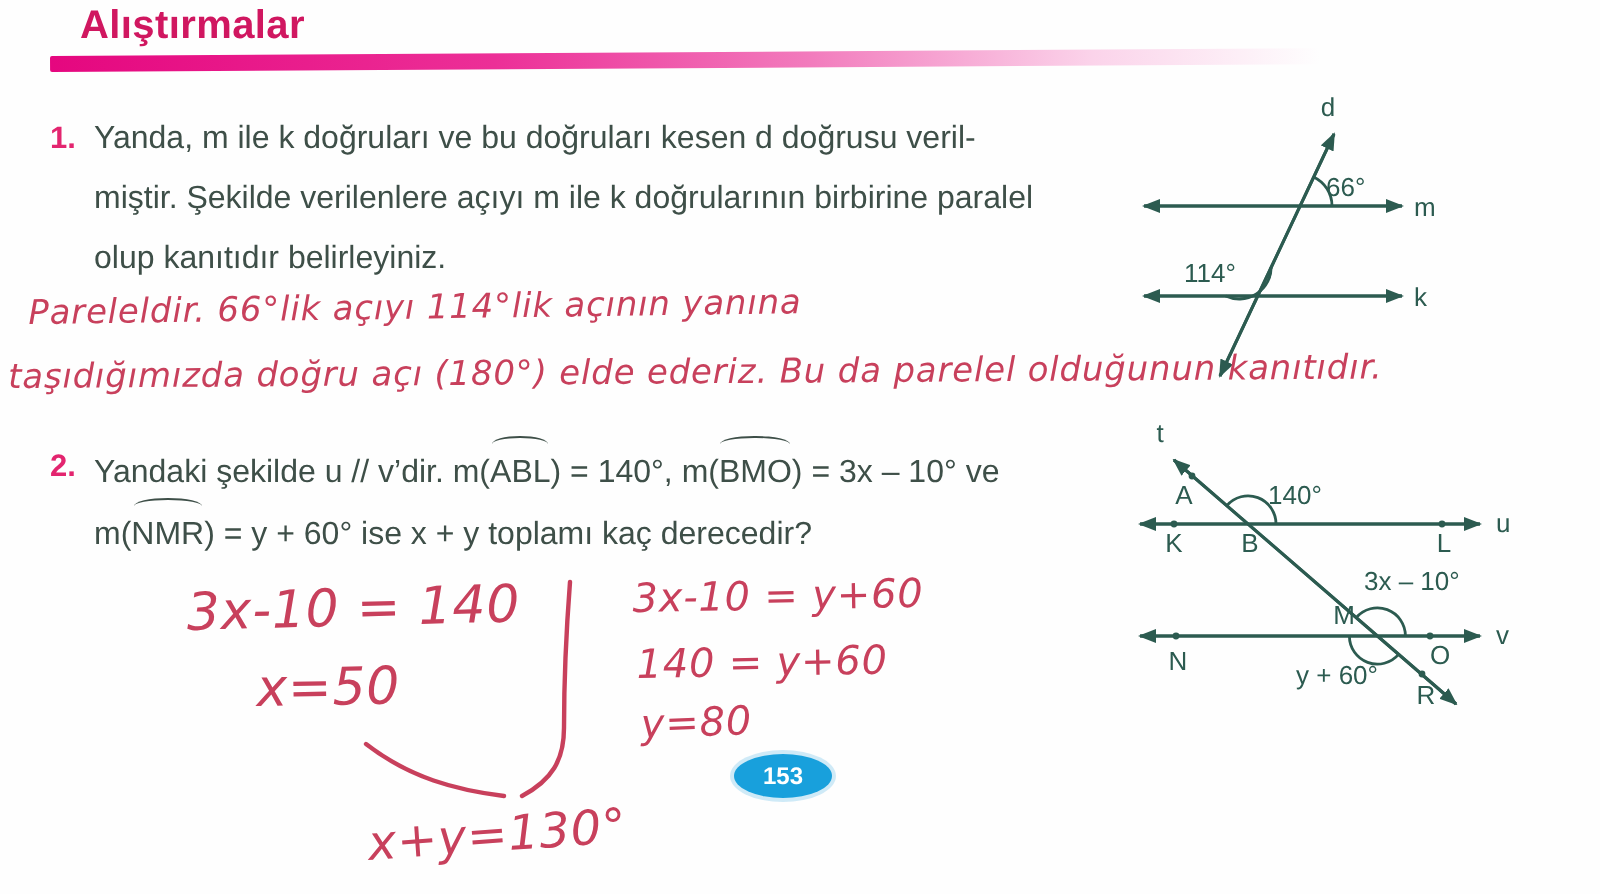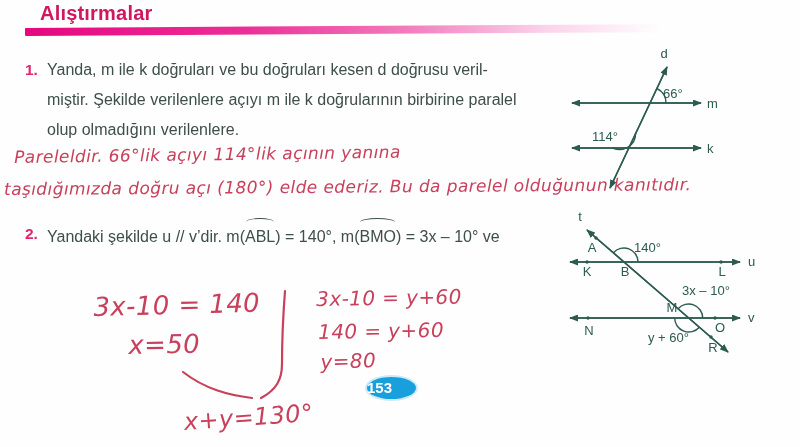--- a/index.html
+++ b/index.html
@@ -37,36 +37,36 @@
   .wl2{left:128px;top:330px;font-size:26px;transform:rotate(-1deg);}
   .wr1{left:316px;top:287px;font-size:20px;transform:rotate(-1deg);}
   .wr2{left:318px;top:320px;font-size:20px;transform:rotate(-1deg);}
   .wr3{left:320px;top:350px;font-size:20px;transform:rotate(-2deg);}
   .wres{left:183px;top:408px;font-size:24px;transform:rotate(-4deg);}
   .strokes{position:absolute;left:80px;top:282px;}
   .strokes path{stroke:#c8405c;stroke-width:2.2;fill:none;stroke-linecap:round;}
 
   
   .badge{position:absolute;left:367px;top:377px;width:49px;height:22px;border-radius:50%;
-         background:#18a0dc;color:#fff;font-size:15px;font-weight:bold;line-height:22px;
-         text-align:left;box-shadow:0 0 0 2px rgba(150,210,240,.45);}
+         background:#18a0dc;color:#fff;font-size:12px;font-weight:bold;line-height:22px;
+         text-align:center;box-shadow:0 0 0 2px rgba(150,210,240,.45);}
 </style>
 </head>
 <body>
 
 <div class="page">
 
   <div class="title">Alıştırmalar</div>
   <div class="accent-bar"></div>
 
   <span class="pnum" style="left:25px;top:61px;">1.</span>
   <div class="ptext" style="left:47px;top:55px;width:520px;">
     <div>Yanda, m ile k doğruları ve bu doğruları kesen d doğrusu veril-</div>
     <div>miştir. Şekilde verilenlere açıyı m ile k doğrularının birbirine paralel</div>
-    <div>olup olmadığını verilenlere.</div>
+    <div>olup kanıtıdır belirleyiniz.</div>
   </div>
 
   <svg class="diag" style="left:563px;top:42px;" width="190" height="158" viewBox="0 0 190 158">
     <defs>
       <marker id="ar1" markerUnits="userSpaceOnUse" markerWidth="9" markerHeight="7" refX="8" refY="3.5" orient="auto">
         <path d="M0,0 L9,3.5 L0,7 Z" fill="#2c5b50"></path>
       </marker>
     </defs>
 
     <line x1="47" y1="146" x2="104" y2="25" marker-end="url(#ar1)"></line>
@@ -88,20 +88,23 @@
     <text x="29" y="99">114°</text>
   </svg>
 
   <div class="hw hw1a">Pareleldir. 66°lik açıyı 114°lik açının yanına</div>
   <div class="hw hw1b">taşıdığımızda doğru açı (180°) elde ederiz. Bu da parelel olduğunun kanıtıdır.</div>
 
   <span class="pnum" style="left:25px;top:225px;">2.</span>
   <div class="ptext p2text" style="left:47px;top:221px;width:525px;">
     <div>
       <span>Yandaki şekilde u // v’dir. m(</span><span class="arc">ABL</span><span>) = 140°, m(</span><span class="arc">BMO</span><span>) = 3x – 10° ve</span>
+    </div>
+    <div>
+      <span>m(</span><span class="arc">NMR</span><span>) = y + 60° ise x + y toplamı kaç derecedir?</span>
     </div>
   </div>
 
   <svg class="diag" style="left:558px;top:205px;" width="242" height="165" viewBox="0 0 242 165">
     <defs>
       <marker id="ar2" markerUnits="userSpaceOnUse" markerWidth="9" markerHeight="7" refX="8" refY="3.5" orient="auto">
         <path d="M0,0 L9,3.5 L0,7 Z" fill="#2c5b50"></path>
       </marker>
     </defs>
 

